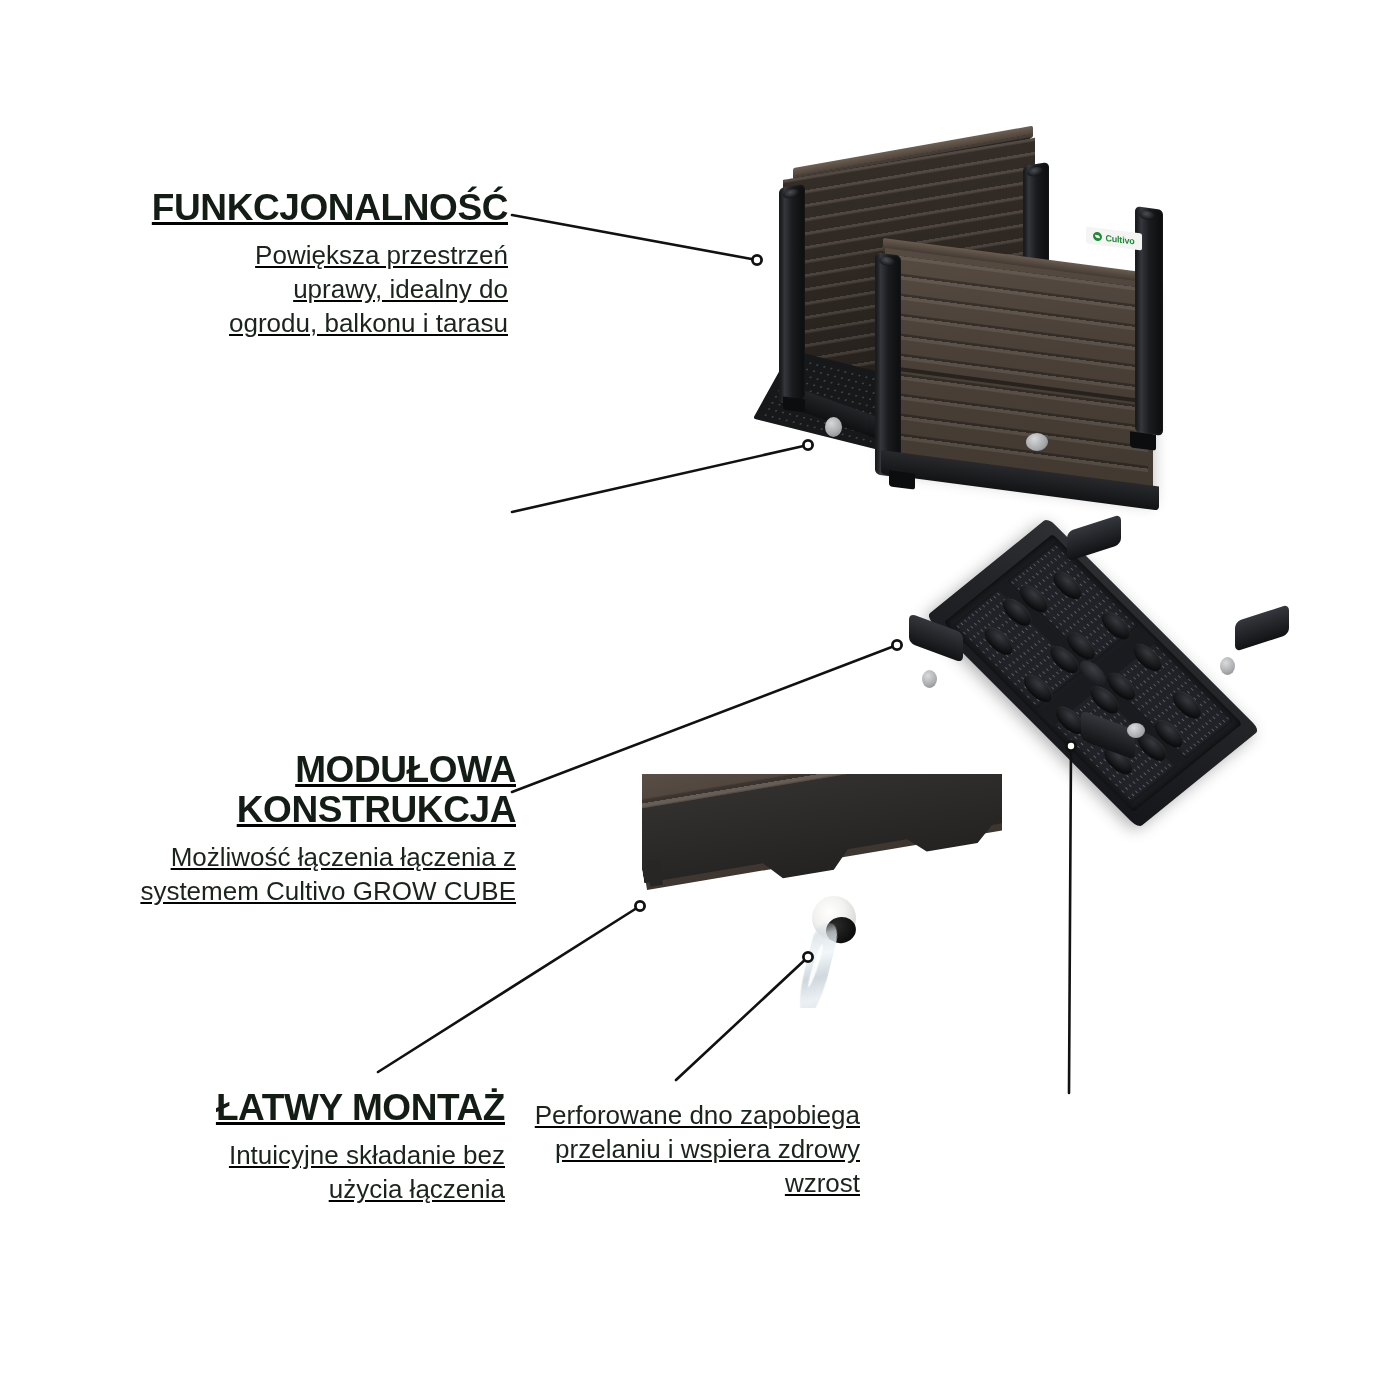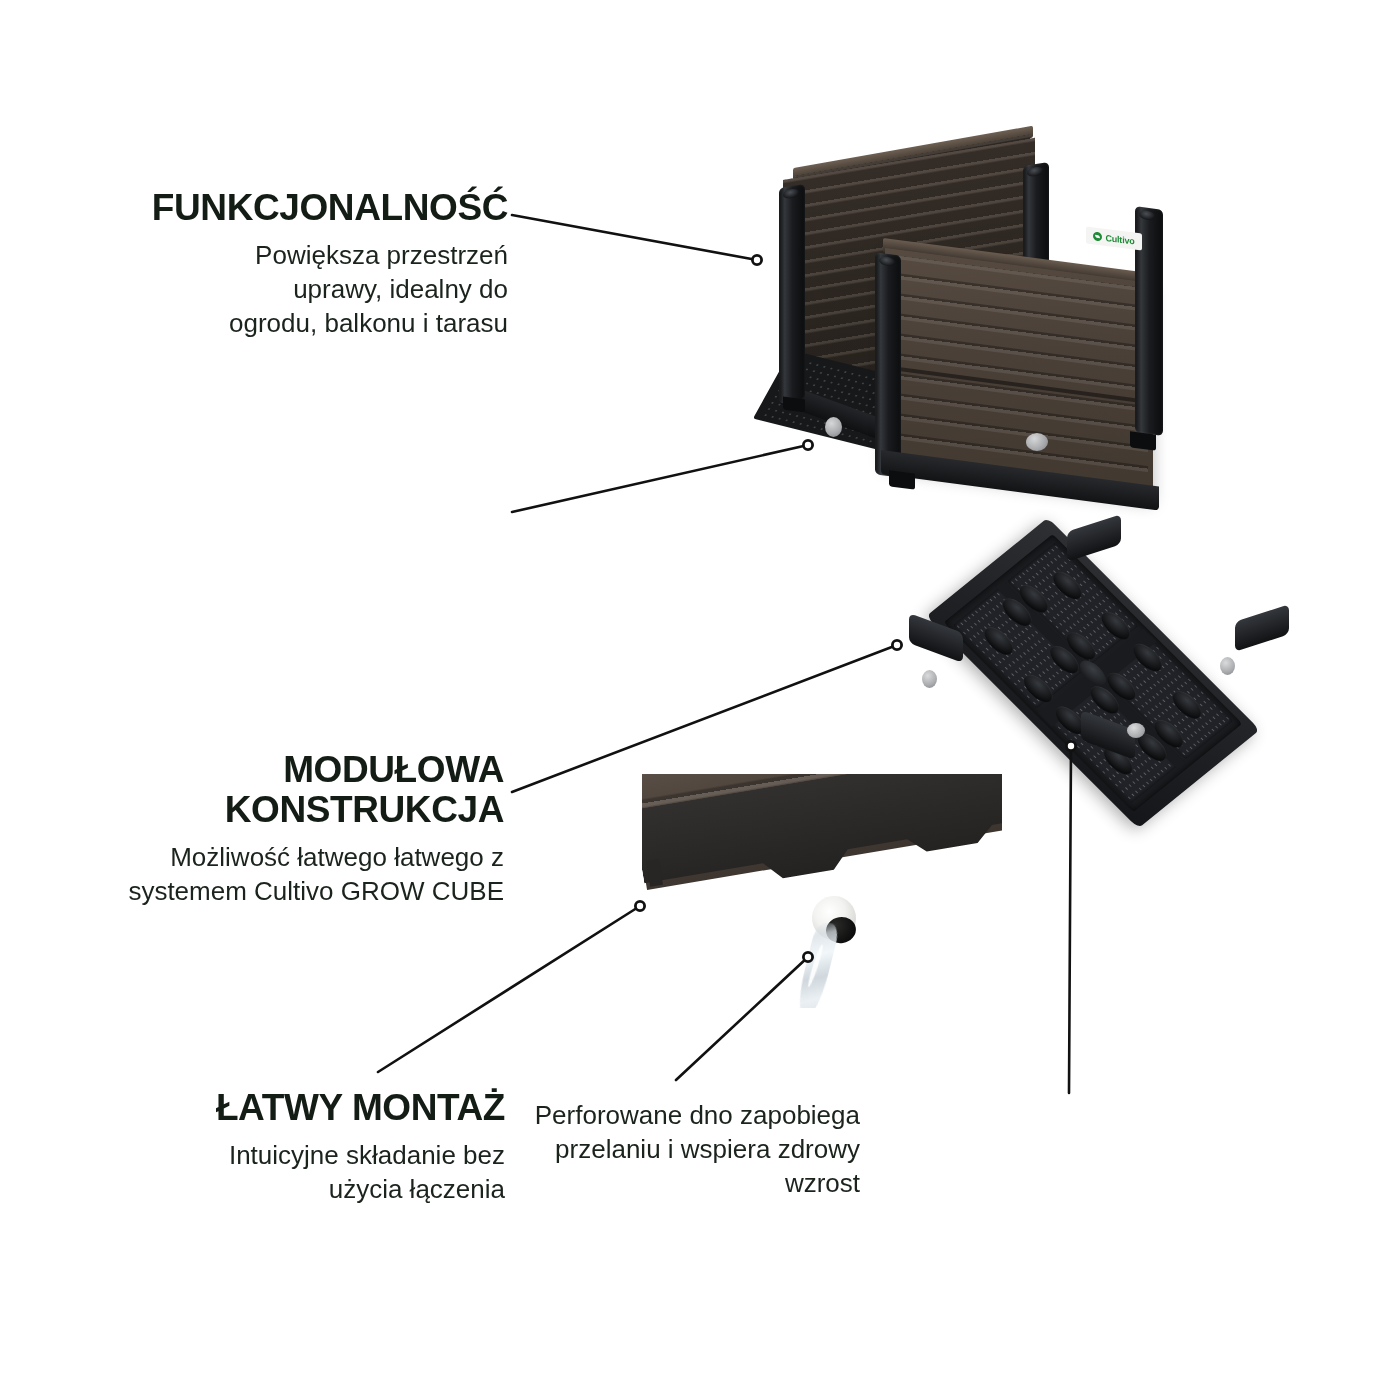--- a/index.html
+++ b/index.html
@@ -26,20 +26,21 @@
     width: 1400px;
     height: 1400px;
     pointer-events: none;
     z-index: 5;
   }
 
   
   .feature-block {
     position: absolute;
     z-index: 6;
+    text-decoration: underline;
   }
   .feature-title {
     font-weight: bold;
     font-size: 37px;
     line-height: 1.08;
     letter-spacing: -0.4px;
     color: #141c16;
     white-space: pre-line;
   }
   .feature-desc {
@@ -48,21 +49,21 @@
     color: #1b231d;
     margin-top: 11px;
     white-space: pre-line;
   }
 
   .align-right  { text-align: right; }
 
   
   #block-funkcjonalnosc { left: 140px;  top: 188px;  width: 368px; }
   #block-wytrzymalosc   { left: 158px;  top: 487px;  width: 350px; }
-  #block-modulowa       { left: 112px;  top: 750px;  width: 392px; }
+  #block-modulowa       { left: 124px;  top: 750px;  width: 392px; }
   #block-latwy-montaz   { left: 195px;  top: 1088px; width: 310px; }
   #block-ochrona        { left: 510px;  top: 1088px; width: 350px; }
   #block-zastosowanie   { left: 900px;  top: 1088px; width: 350px; }
 
   
   .product-img { position: absolute; z-index: 2; }
 
   
   #planter-box { left: 765px; top: 150px; width: 420px; height: 340px; }
 
@@ -535,21 +536,21 @@
     <div class="feature-title">FUNKCJONALNOŚĆ</div>
     <div class="feature-desc">Powiększa przestrzeń
 uprawy, idealny do
 ogrodu, balkonu i tarasu</div>
   </div>
 
 
   <div class="feature-block align-right" id="block-modulowa">
     <div class="feature-title">MODUŁOWA
 KONSTRUKCJA</div>
-    <div class="feature-desc">Możliwość łatwego łatwego z
+    <div class="feature-desc">Możliwość łączenia łączenia z
 systemem Cultivo GROW CUBE</div>
   </div>
 
   <div class="feature-block align-right" id="block-latwy-montaz">
     <div class="feature-title">ŁATWY MONTAŻ</div>
     <div class="feature-desc">Intuicyjne składanie bez
 użycia łączenia</div>
   </div>
 
   <div class="feature-block align-right" id="block-ochrona">

